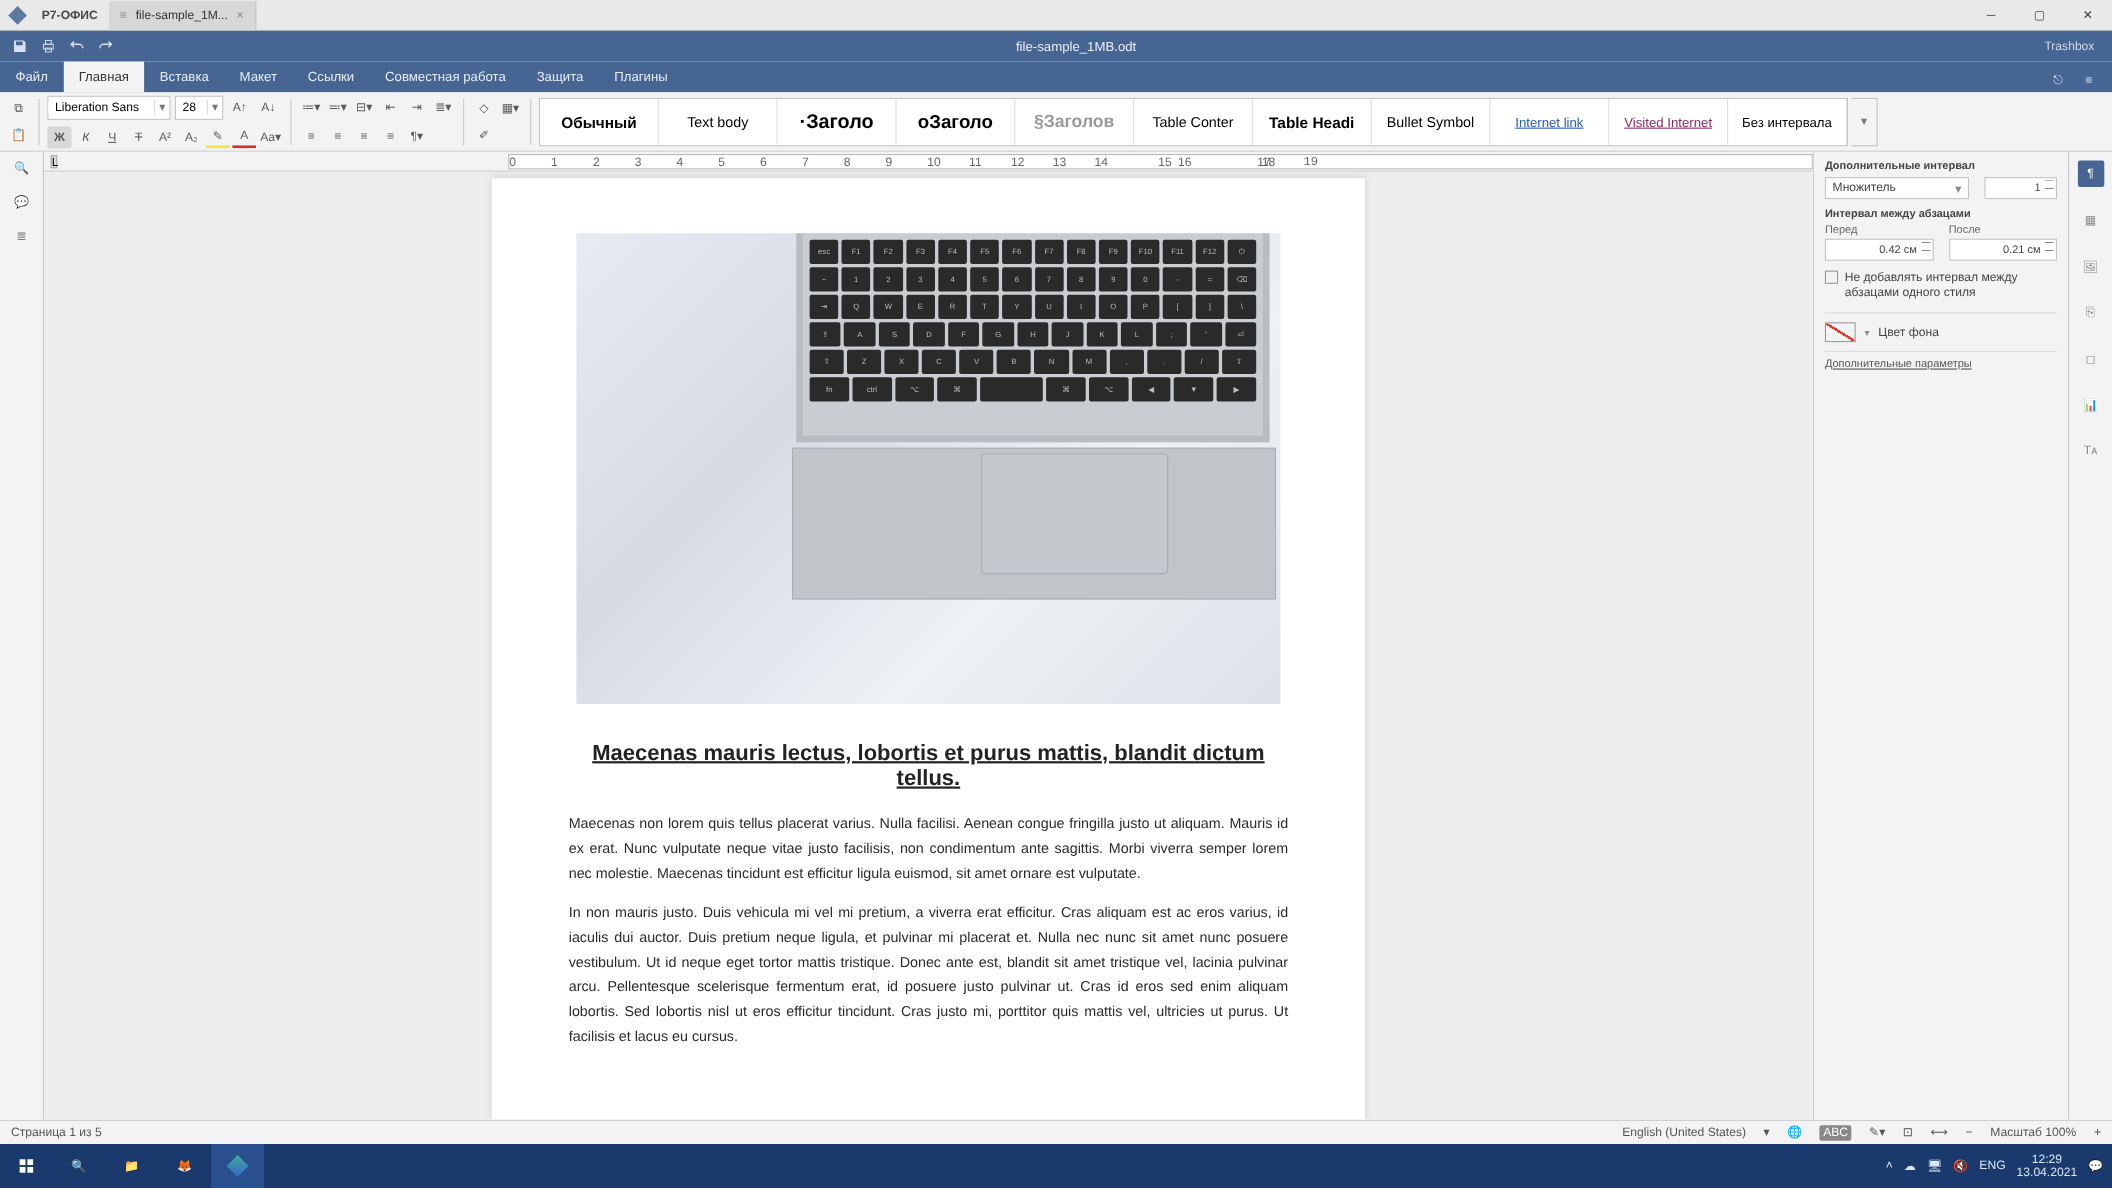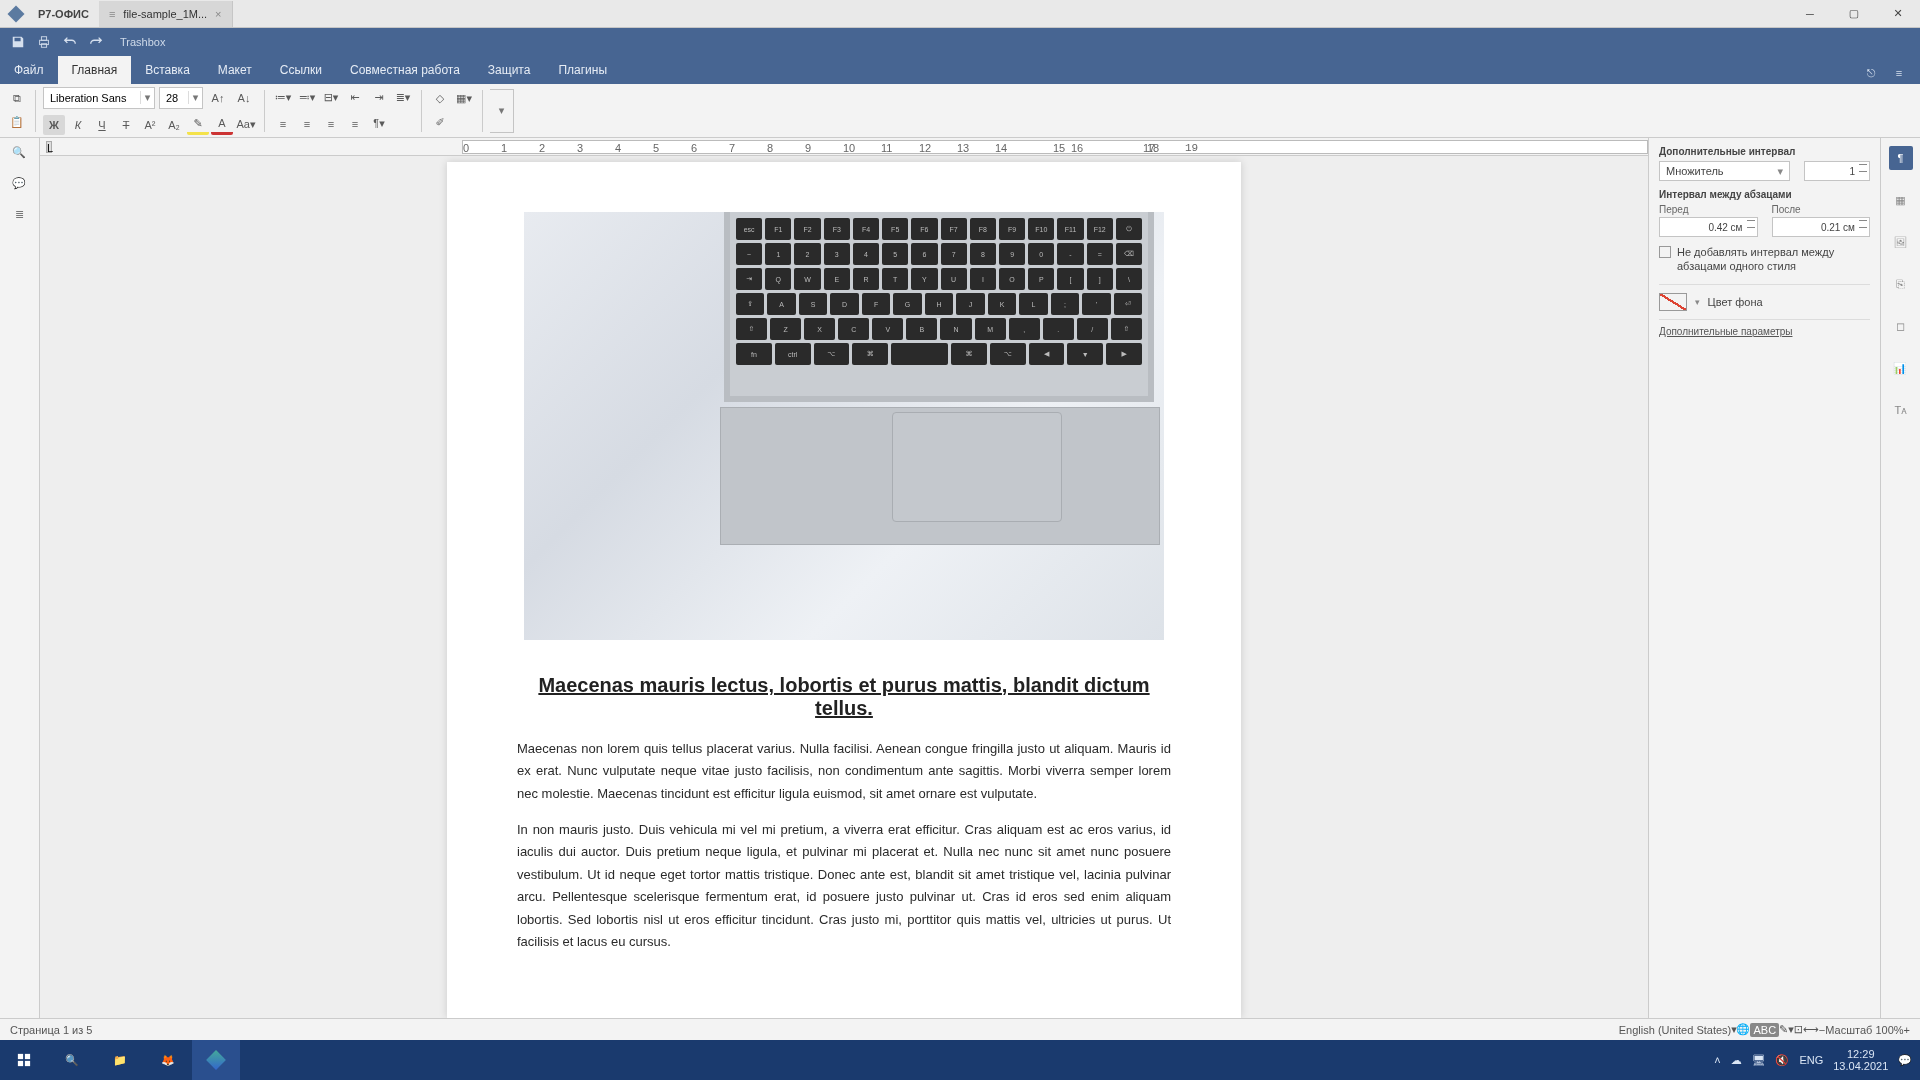--- a/index.html
+++ b/index.html
@@ -56,21 +56,21 @@
 .rp-num{width:66px;border:1px solid #c4c4c4;background:#fff;height:20px;display:flex;align-items:center;justify-content:flex-end;padding:0 14px 0 6px;font-size:10px;position:relative}
 .rp-num::after{content:"";position:absolute;right:2px;top:2px;bottom:2px;width:8px;background:linear-gradient(#888 0 1px,transparent 1px 50%,#888 50% calc(50% + 1px),transparent 0)}
 .rp-sub{font-size:10px;color:#666;margin-bottom:2px}
 .rp-chk{display:flex;gap:6px;align-items:flex-start;font-size:10px;margin-bottom:10px;line-height:1.3}
 .rp-chk .box{width:12px;height:12px;border:1px solid #999;margin-top:1px;flex-shrink:0}
 .rp-color{width:28px;height:18px;border:1px solid #999;background:linear-gradient(to top right,transparent 46%,#d43 46% 54%,transparent 54%)}
 .rp-link{font-size:10px;text-decoration:underline;color:#555;margin-top:6px}
 .righttabs{width:40px;background:#f3f3f3;border-left:1px solid #cbcbcb;display:flex;flex-direction:column;align-items:center;padding-top:8px;gap:18px}
 .righttabs div{color:#888;width:24px;height:24px;display:flex;align-items:center;justify-content:center}
 .righttabs .active{background:#476592;color:#fff;border-radius:2px}
-.statusbar{height:22px;background:#f3f3f3;border-top:1px solid #cbcbcb;display:flex;align-items:center;padding:0 10px;font-size:11px;color:#555;gap:0}
+.statusbar{height:22px;background:#f3f3f3;border-top:1px solid #cbcbcb;display:flex;align-items:center;padding:0 10px;font-size:11px;color:#555;gap:16px}
 .statusbar .spacer{flex:1}
 .taskbar{height:40px;background:#1a3a6e;display:flex;align-items:center}
 .tb-btn{width:48px;height:40px;display:flex;align-items:center;justify-content:center;color:#dbe6f5}
 .tb-btn.active{background:#2a4f8e}
 .tb-right{margin-left:auto;display:flex;align-items:center;gap:10px;padding-right:8px;color:#dbe6f5;font-size:10px}
 .tb-clock{text-align:center;line-height:1.1}
 svg{width:14px;height:14px}
 </style>
 </head>
 <body>
@@ -108,20 +108,21 @@
   <div class="qat-btn">
       <svg viewBox="0 0 16 16" fill="none" stroke="currentColor" stroke-width="1.5">
         <path d="M5 3L2 6l3 3M2 6h8a4 4 0 014 4"></path>
       </svg>
     </div>
   <div class="qat-btn">
       <svg viewBox="0 0 16 16" fill="none" stroke="currentColor" stroke-width="1.5">
         <path d="M11 3l3 3-3 3M14 6H6a4 4 0 00-4 4"></path>
       </svg>
     </div>
+  <div class="qat-filename">file-sample_1MB.odt</div>
   <div class="qat-right">Trashbox</div>
 </div>
 
 <div class="menubar" id="menubar">
   <div class="menu-item">Файл</div>
     <div class="menu-item active">Главная</div>
     <div class="menu-item">Вставка</div>
     <div class="menu-item">Макет</div>
     <div class="menu-item">Ссылки</div>
     <div class="menu-item">Совместная работа</div>
@@ -184,20 +185,33 @@
   </div>
   <div class="sep"></div>
   <div class="rcol">
     <div style="display:flex;gap:2px">
       <div class="rbtn">◇</div>
       <div class="rbtn">▦▾</div>
     </div>
     <div class="rbtn">✐</div>
   </div>
   <div class="sep"></div>
+  <div class="styles" id="styles">
+      <div class="style-cell" style="font-weight:700;font-size:14px">Обычный</div>
+      <div class="style-cell" style="font-size:13px">Text body</div>
+      <div class="style-cell" style="font-weight:700;font-size:18px">·Заголо</div>
+      <div class="style-cell" style="font-weight:700;font-size:17px">оЗаголо</div>
+      <div class="style-cell" style="font-weight:700;font-size:16px;color:#9a9a9a">§Заголов</div>
+      <div class="style-cell" style="font-size:13px">Table Conter</div>
+      <div class="style-cell" style="font-weight:700;font-size:14px">Table Headi</div>
+      <div class="style-cell" style="font-size:13px">Bullet Symbol</div>
+      <div class="style-cell" style="font-size:12px;color:#2a5db0;text-decoration:underline">Internet link</div>
+      <div class="style-cell" style="font-size:12px;color:#8a2b6a;text-decoration:underline">Visited Internet</div>
+      <div class="style-cell" style="font-size:12px">Без интервала</div>
+    </div>
   <div class="style-dd" style="border:1px solid #c4c4c4;border-left:none;height:44px">▾</div>
 </div>
 
 <div class="workspace">
   <div class="leftbar">
     <div>🔍</div>
     <div>💬</div>
     <div>≣</div>
   </div>
   <div class="canvas-wrap">

